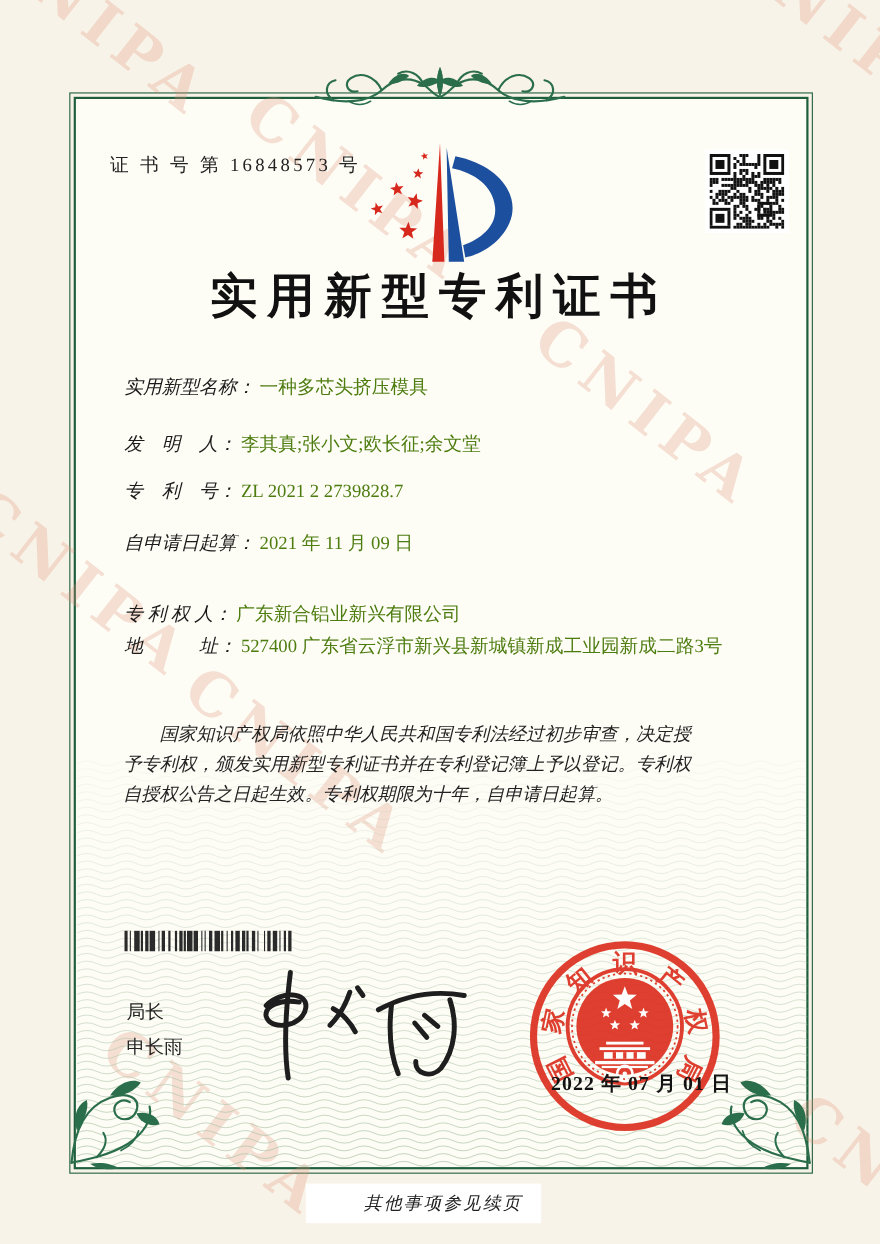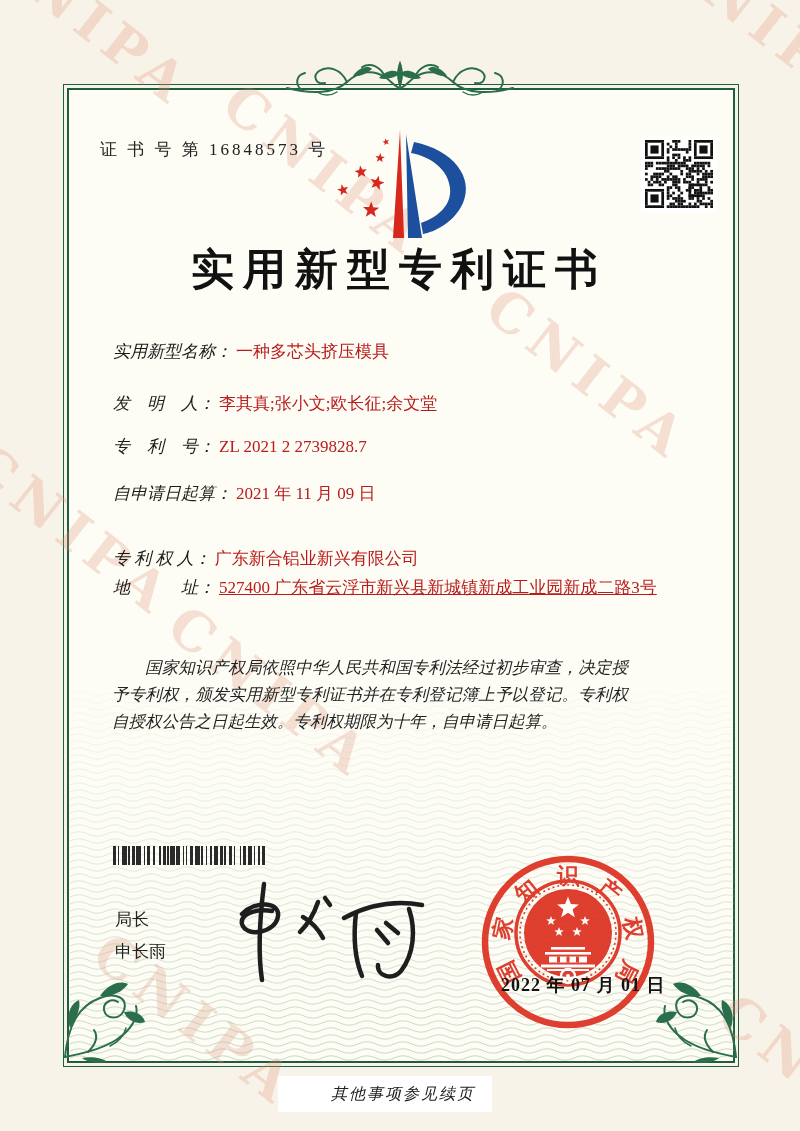--- a/index.html
+++ b/index.html
@@ -19,22 +19,22 @@
   #qr-box{left:641px;top:136px;width:76px;height:76px;background:#fff;padding:0;}
   #qr-box svg{position:absolute;left:4px;top:4px;}
   
   #logo{left:330px;top:126px;width:145px;height:120px;}
   
   #title{left:67px;top:241px;width:664px;text-align:center;font-size:43px;font-weight:bold;
          letter-spacing:9px;color:#111;}
   
   .field-row{position:absolute;left:113px;font-size:17px;line-height:24px;white-space:nowrap;}
   .flabel{display:inline-block;color:#1a1a1a;font-style:italic;}
-  .fvalue{display:inline-block;vertical-align:top;color:#b91c1c;margin-left:4px;}
-  .fvalue.wrap{white-space:normal;width:446px;text-decoration:underline;}
+  .fvalue{display:inline-block;vertical-align:top;color:#4d7c0f;margin-left:4px;}
+  .fvalue.wrap{white-space:normal;width:446px;}
   #grant-row{left:113px;top:624px;font-size:17px;white-space:nowrap;}
   #grant-no-group{position:absolute;left:280px;top:0;}
   
   #paras{left:112px;top:654px;width:516px;font-size:16.5px;line-height:27px;
          font-style:italic;color:#222;}
   #paras p{margin:0;text-indent:2em;text-align:justify;}
   
   #barcode{left:113px;top:846px;width:208px;height:19px;overflow:hidden;white-space:nowrap;font-size:0;}
   #barcode span{display:inline-block;height:19px;}
   

